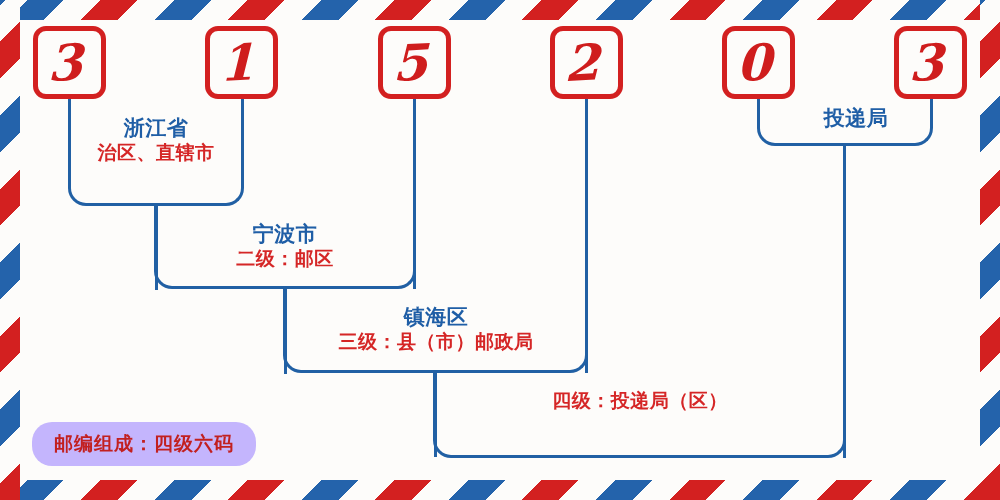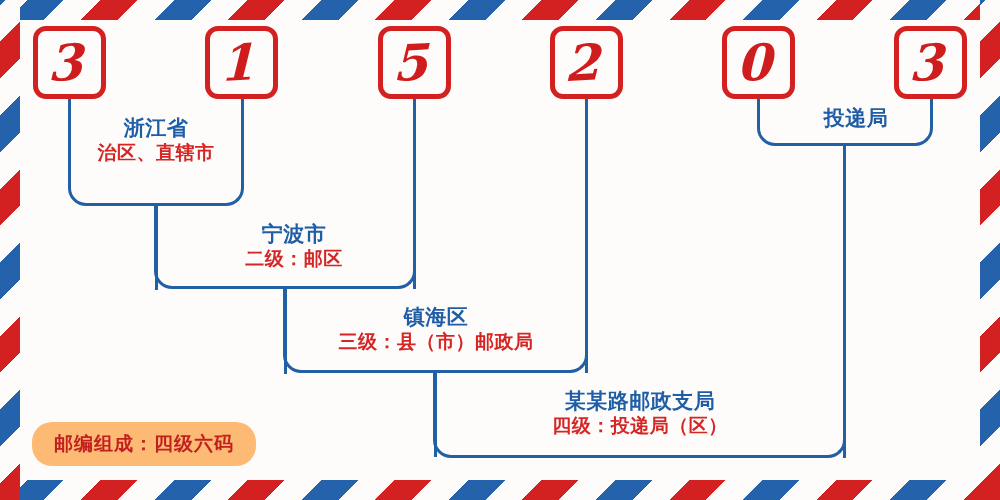--- a/index.html
+++ b/index.html
@@ -108,21 +108,21 @@
     letter-spacing: 0.5px;
   }
   .label-sub.two-line { line-height: 1.22; }
 
   
   .badge {
     position: absolute;
     left: 32px;
     top: 422px;
     padding: 9px 22px;
-    background: #fdba74;
+    background: #c4b5fd;
     border-radius: 20px;
     z-index: 5;
   }
   .badge-text {
     font-family: "DejaVu Serif", "Liberation Serif", serif;
     font-weight: 700;
     font-size: 19px;
     color: #c22020;
     letter-spacing: 1px;
     white-space: nowrap;
@@ -164,21 +164,21 @@
 
   <div class="bracket" style="left:68px; top:99px; width:176px; height:107px;"></div>
   <div class="label-group" style="left:66px; top:116px; width:180px;">
     <div class="label-title">浙江省</div>
     <div class="label-sub two-line">治区、直辖市</div>
   </div>
 
   <div class="vline" style="left:155px; top:206px; height:84px;"></div>
 
   <div class="bracket" style="left:154px; top:206px; width:262px; height:83px;"></div>
-  <div class="label-group" style="left:155px; top:222px; width:260px;margin-left:9px;">
+  <div class="label-group" style="left:155px; top:222px; width:260px;">
     <div class="label-title">宁波市</div>
     <div class="label-sub">二级：邮区</div>
   </div>
 
   <div class="vline" style="left:284px; top:289px; height:85px;"></div>
 
   <div class="bracket" style="left:283px; top:289px; width:305px; height:84px;"></div>
   <div class="label-group" style="left:285px; top:305px; width:302px;">
     <div class="label-title">镇海区</div>
     <div class="label-sub">三级：县（市）邮政局</div>
@@ -188,21 +188,20 @@
 
   <div class="bracket" style="left:757px; top:99px; width:176px; height:47px;"></div>
   <div class="label-group" style="left:757px; top:106px; width:176px;padding-left:22px;">
     <div class="label-title">投递局</div>
   </div>
 
   <div class="vline" style="left:843px; top:146px; height:312px;"></div>
 
   <div class="bracket" style="left:433px; top:373px; width:413px; height:85px;"></div>
   <div class="label-group" style="left:435px; top:389px; width:410px;">
-    <div class="label-title">某某路邮政支局</div>
     <div class="label-sub">四级：投递局（区）</div>
   </div>
 
   <div class="badge">
     <span class="badge-text">邮编组成：四级六码</span>
   </div>
 
 </div>
 
 </body></html>

